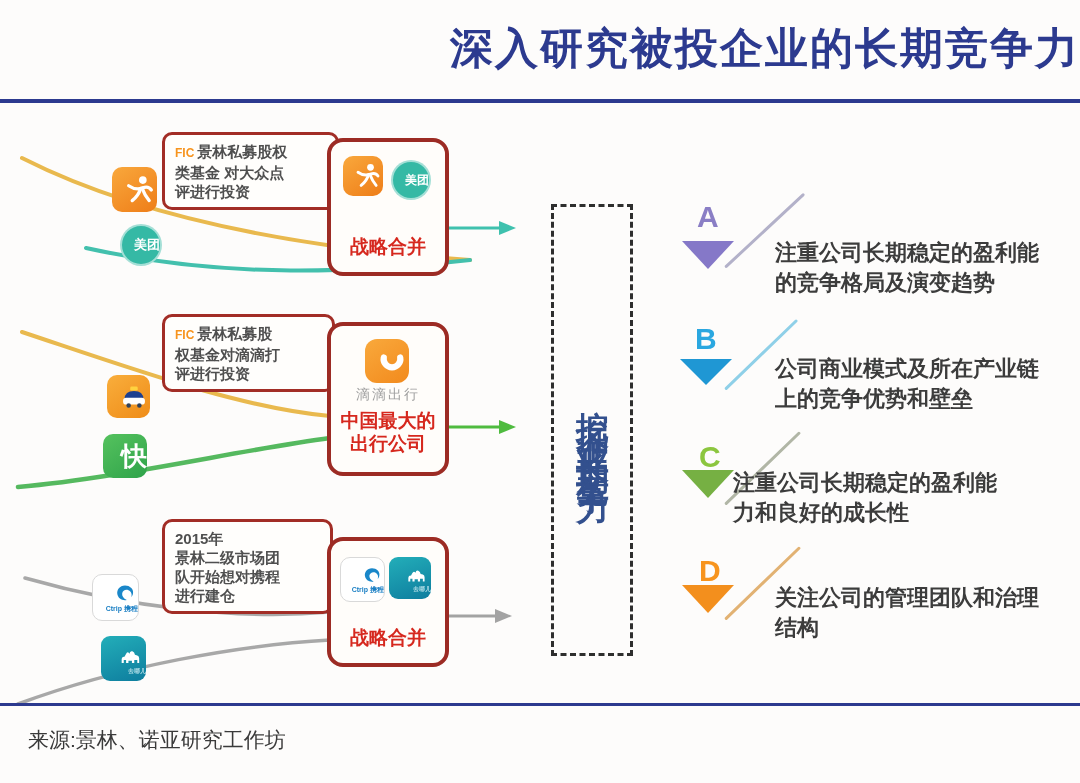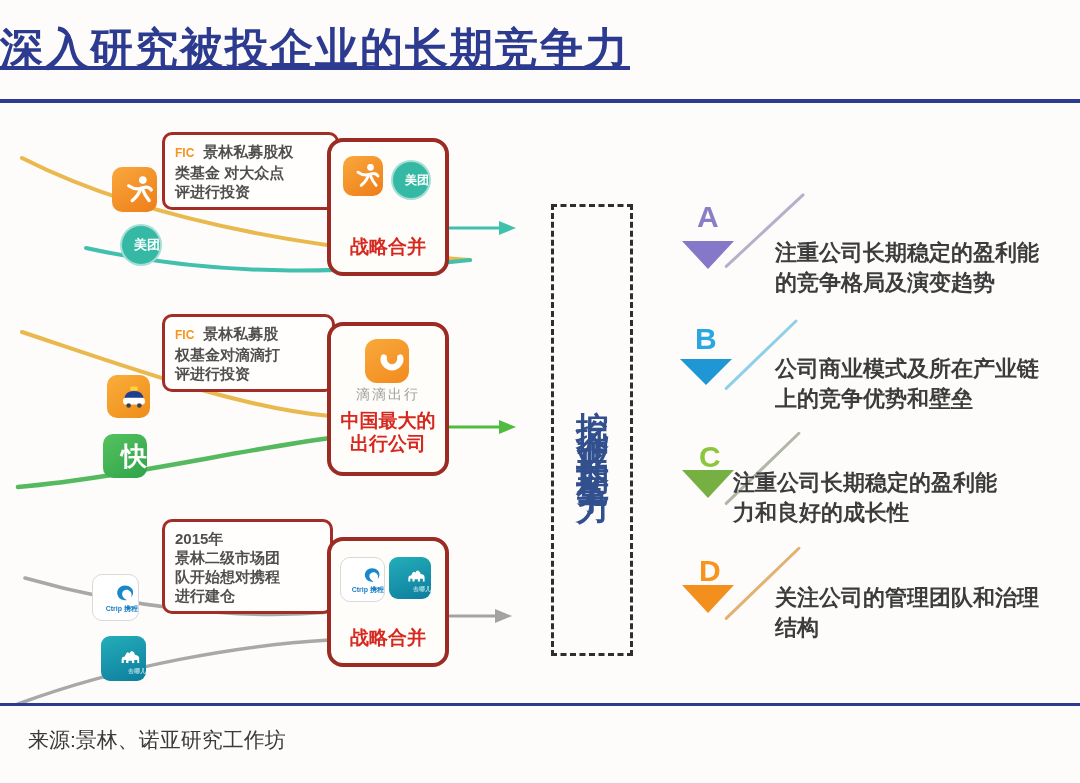--- a/index.html
+++ b/index.html
@@ -1,29 +1,29 @@
 <!DOCTYPE html>
 <html><head>
 <meta charset="utf-8">
 <style>
   html,body{margin:0;padding:0;background:#ffffff;}
   #stage{position:relative;width:1080px;height:783px;background:#fdfcfb;overflow:hidden;
          font-family:"Liberation Sans","DejaVu Sans",sans-serif;}
   
-  .title{position:absolute;left:0;top:20px;width:1080px;text-align:left;
-         font-size:43px;font-weight:800;letter-spacing:2px;color:#2c3a8f;text-decoration:underline;}
+  .title{position:absolute;left:0;top:20px;width:1080px;text-align:right;
+         font-size:43px;font-weight:800;letter-spacing:2px;color:#2c3a8f;}
   .rule-top{position:absolute;left:0;top:99px;width:1080px;height:4px;background:#2c3a8f;}
   .rule-bottom{position:absolute;left:0;top:703px;width:1080px;height:3px;background:#2c3a8f;}
   .source{position:absolute;left:28px;top:726px;font-size:21px;color:#3a3a3a;text-align:center;}
   
   svg.layer{position:absolute;left:0;top:0;pointer-events:none;}
   
   .note{position:absolute;border:3px solid #a22d26;border-radius:10px;background:#fffefc;
         padding:7px 9px 6px 10px;font-size:15px;font-weight:700;color:#4f4f4f;line-height:19px;}
-  .note .pfx{color:#f7941e;font-size:12px;font-weight:800;margin-right:9px;}
+  .note .pfx{color:#f7941e;font-size:12px;font-weight:800;margin-right:3px;}
   
   .mbox{position:absolute;border:4px solid #9c2b24;border-radius:16px;background:#fffdfa;}
   .mlabel{position:absolute;left:0;right:0;bottom:12px;text-align:center;
           color:#d6281e;font-weight:800;font-size:19px;}
   .didi-brand{color:#9f9f9f;font-size:14px;letter-spacing:2px;text-align:center;margin-top:0;}
   .didi-red{color:#d6281e;font-weight:800;font-size:19px;line-height:23px;text-align:center;margin-top:5px;}
   
   .ic{position:absolute;display:flex;align-items:flex-end;justify-content:center;flex-direction:column;}
   .sq{border-radius:10px;}
   .dianping-bg{background:linear-gradient(145deg,#f9a83c,#ee7d18);}

